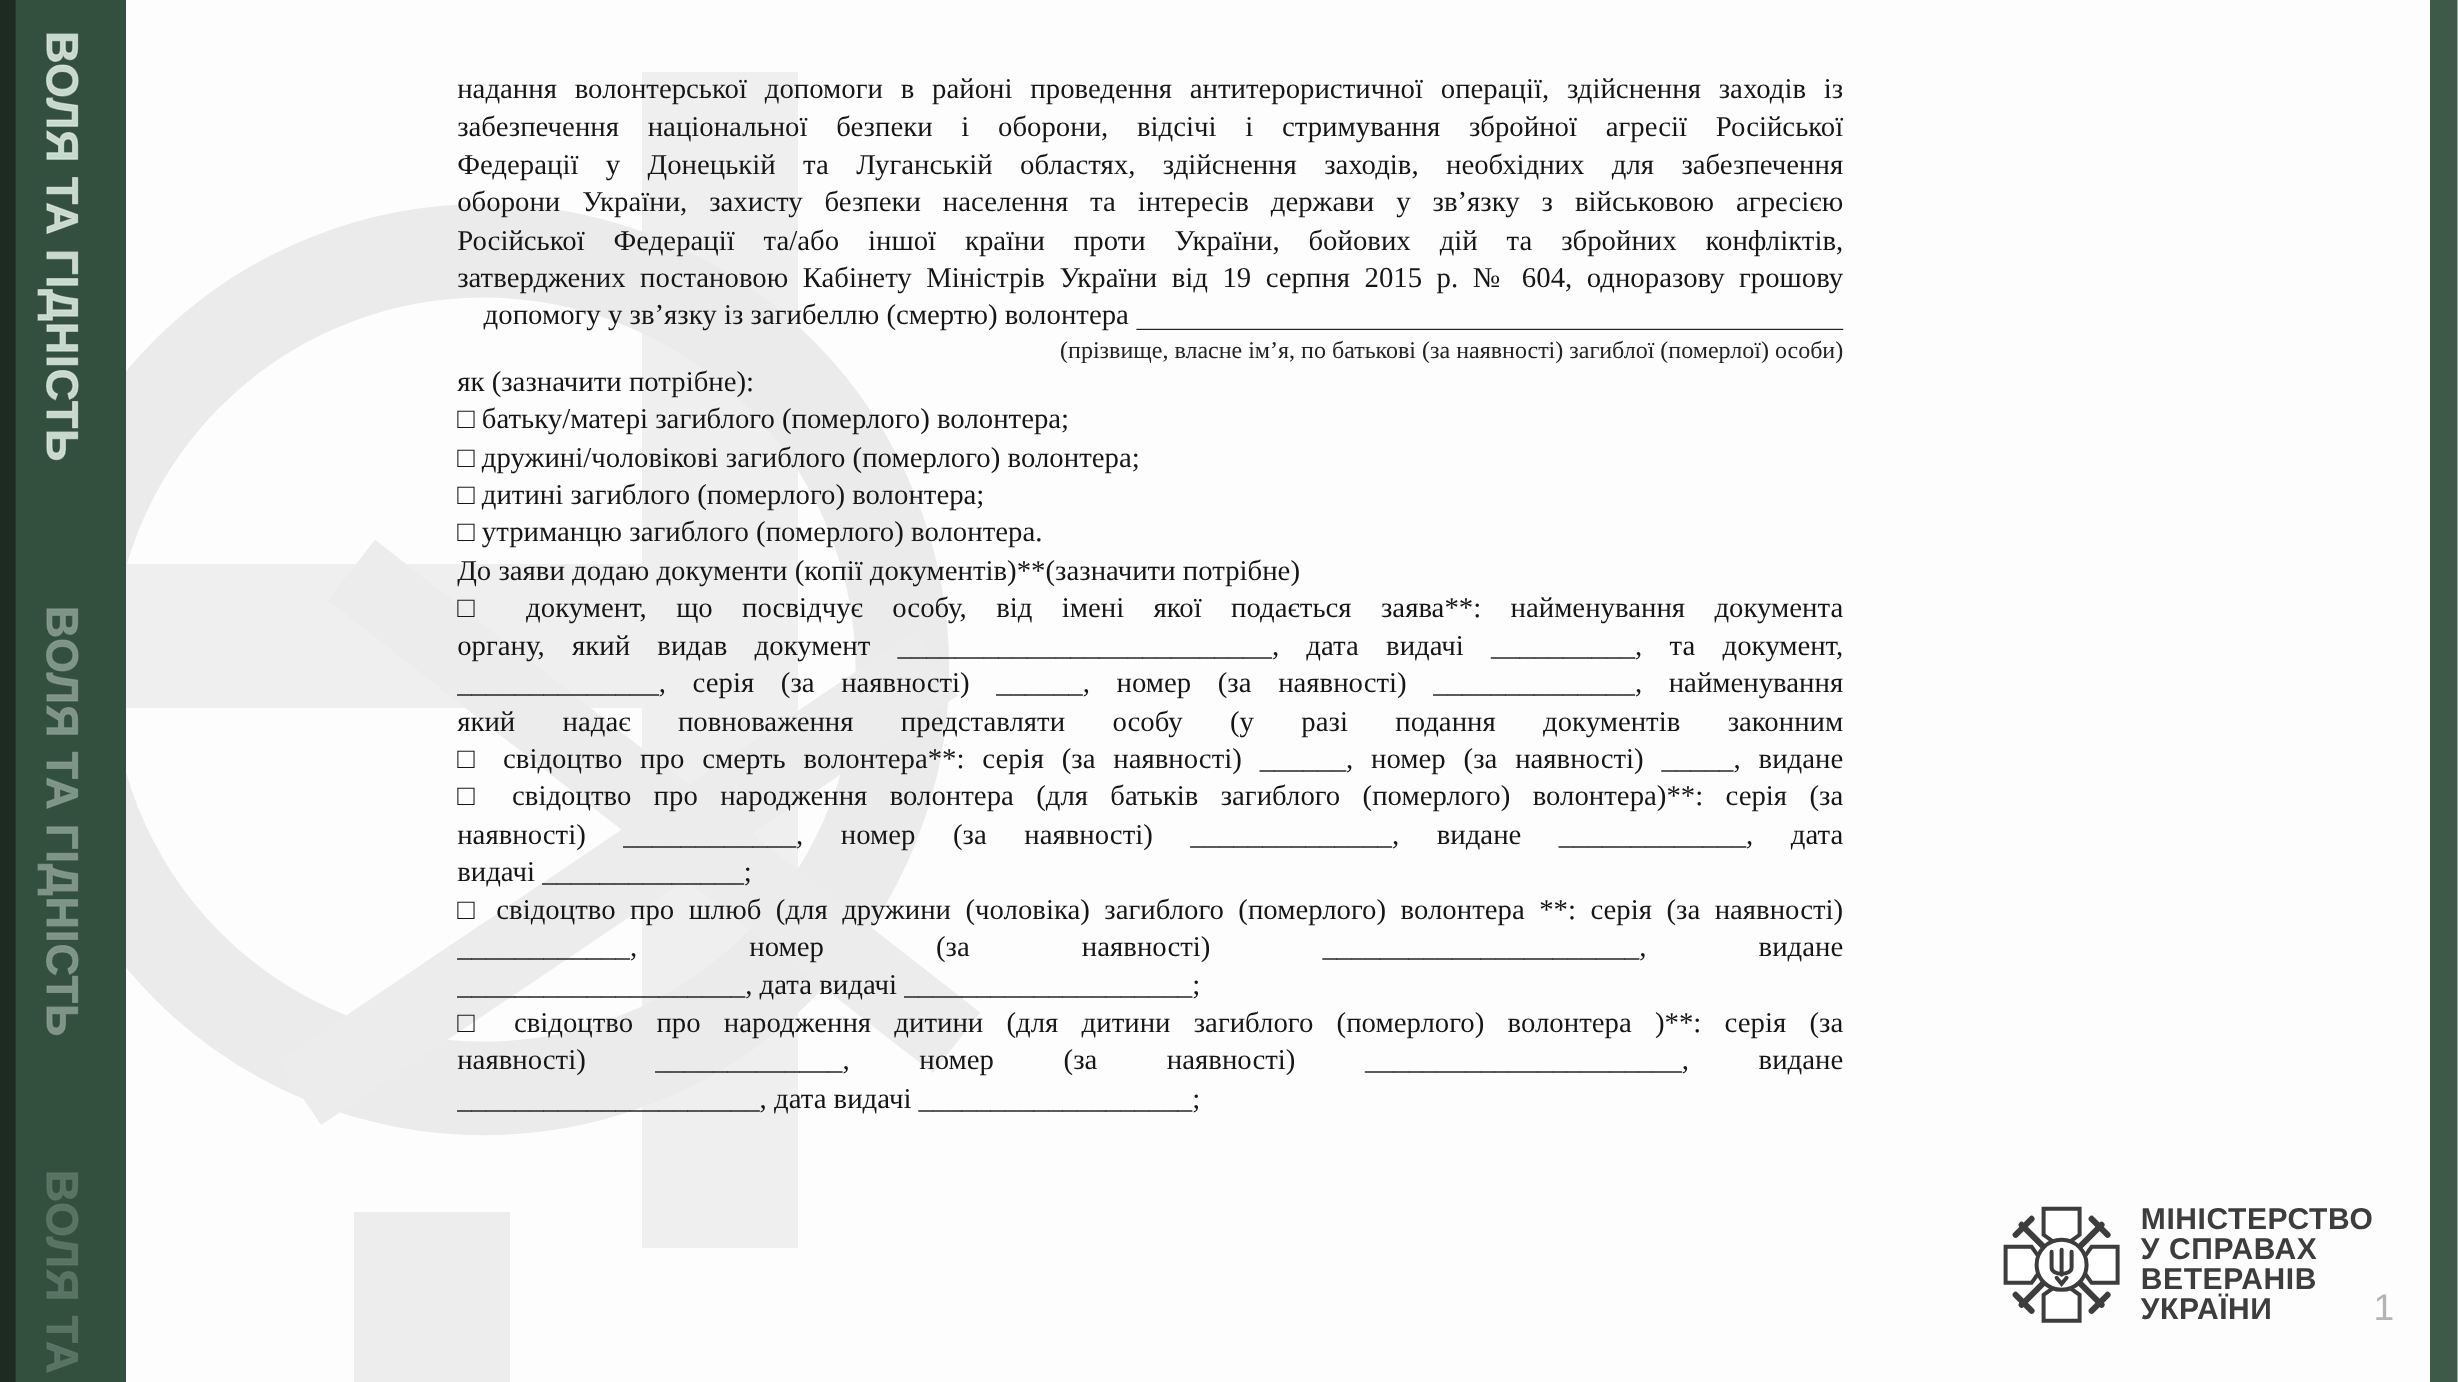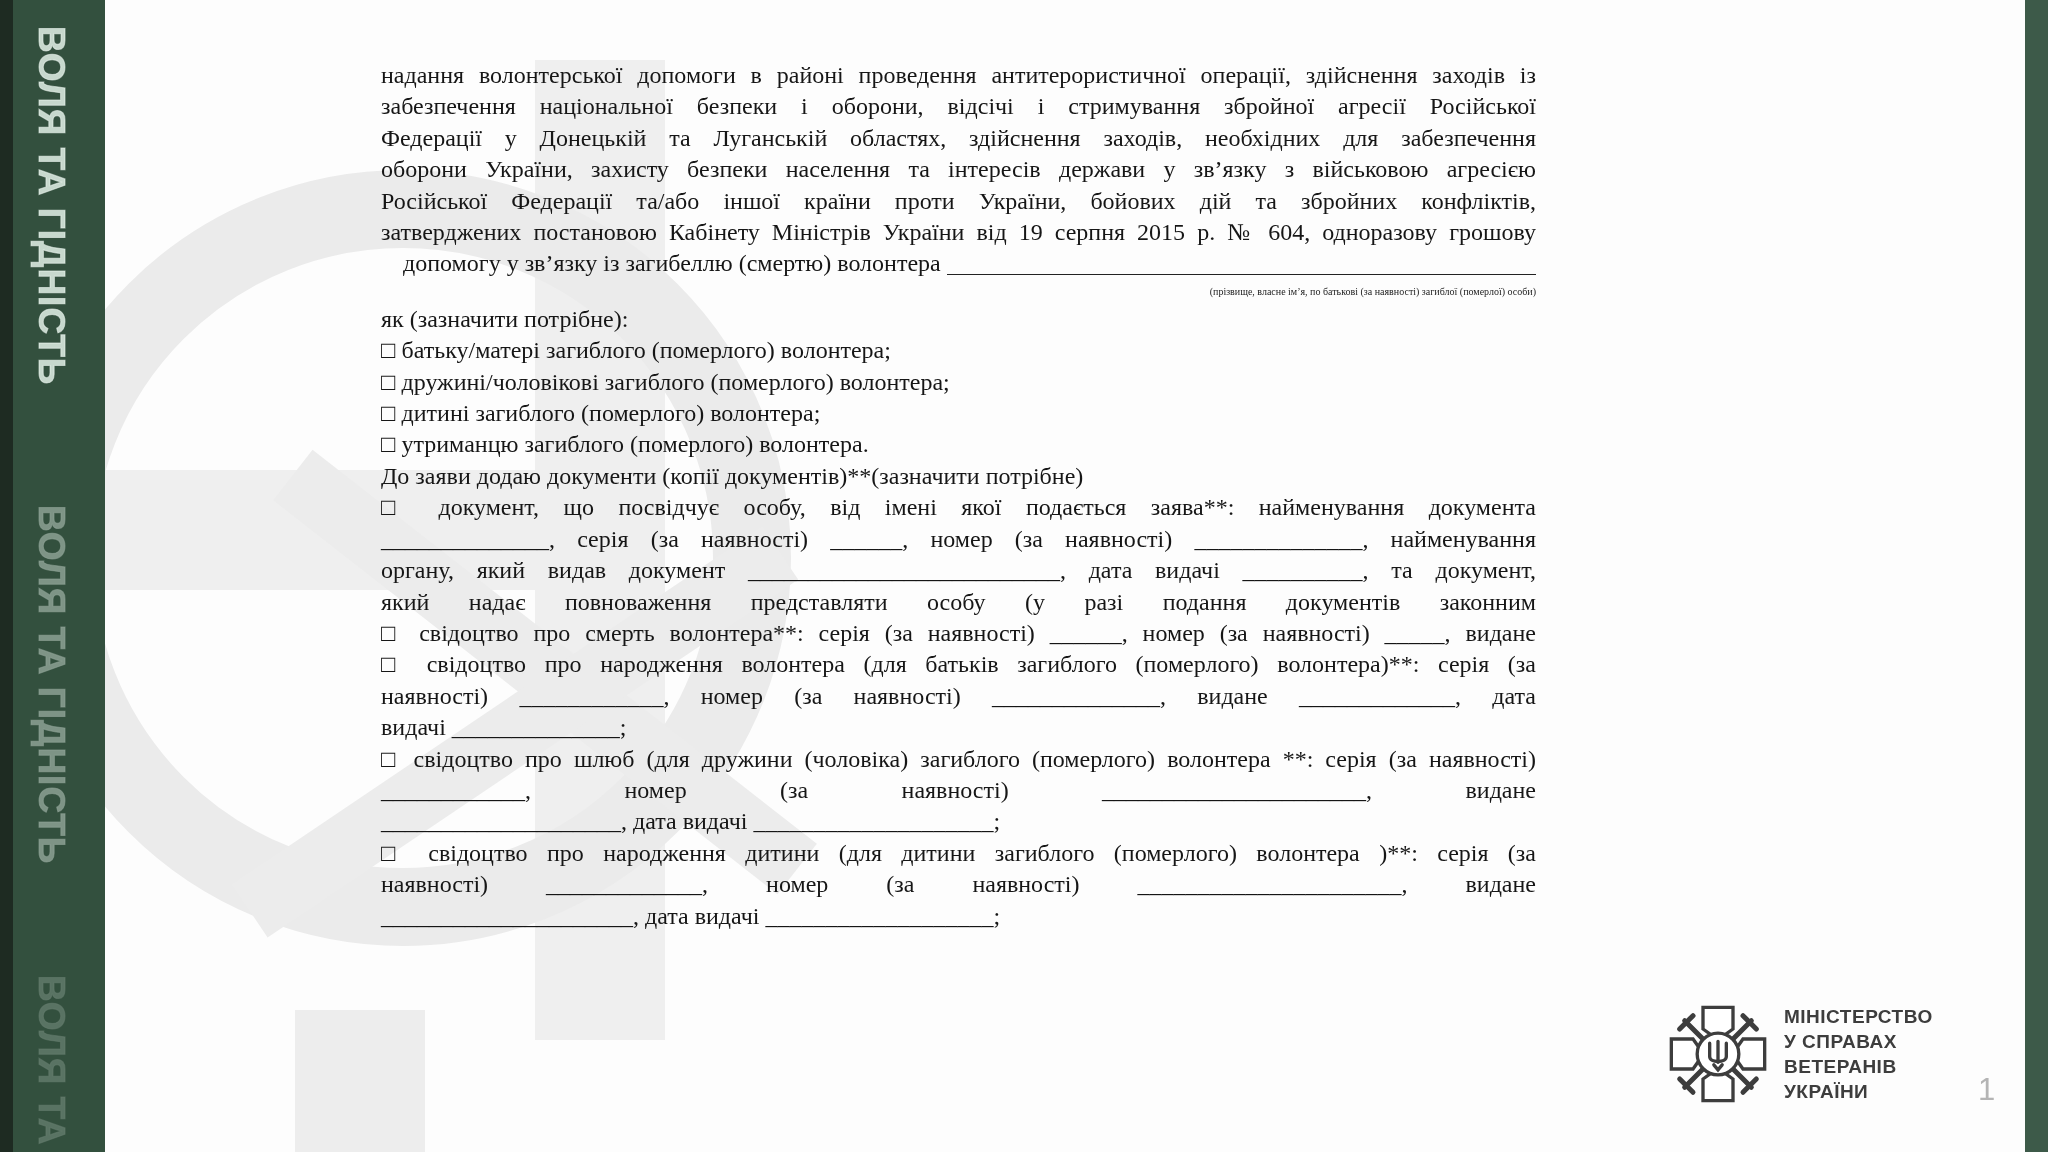--- a/index.html
+++ b/index.html
@@ -29,26 +29,26 @@
   .wm-sw2{position:absolute;left:90px;top:700px;width:640px;height:64px;background:#ececec;
           transform:rotate(-34deg);}
   .wm-blk{position:absolute;left:190px;top:1010px;width:130px;height:142px;background:#ededed;}
   
   .doc{position:absolute;left:381px;top:60px;width:1155px;z-index:1;
        font-size:24px;line-height:31.4px;color:#161616;}
   .line{min-height:31.4px;}
   .line.j{text-align:justify;text-align-last:justify;}
   .line.blankfill{display:flex;align-items:flex-end;margin-left:22px;}
   .line.blankfill .fill{flex:1;border-bottom:1.6px solid #222;margin-bottom:5px;margin-left:6px;}
-  .line.caption{font-size:10px;line-height:24px;text-align:right;color:#222;min-height:24px;}
+  .line.caption{font-size:20px;line-height:24px;text-align:right;color:#222;min-height:24px;}
   
   .footer-logo{position:absolute;left:1668px;top:1004px;display:flex;align-items:center;z-index:1;}
   .emblem{width:100px;height:100px;margin-right:16px;}
   .logo-text{font-family:"Liberation Sans", sans-serif;font-weight:bold;color:#3d3d3d;
-             font-size:19px;line-height:25px;letter-spacing:.5px;}
+             font-size:25px;line-height:25px;letter-spacing:.5px;}
   .pagenum{position:absolute;left:1978px;top:1072px;width:40px;
            font-family:"Liberation Sans", sans-serif;font-size:31px;color:#b4b4b4;z-index:1;}
 </style>
 </head>
 <body>
 
 <div class="screen">
 
   <aside class="sidebar">
     <div class="sidebar-edge"></div>
@@ -78,22 +78,22 @@
         <span class="fill"></span>
       </div>
       <div class="line caption">(прізвище, власне ім’я, по батькові (за наявності) загиблої (померлої) особи)</div>
       <div class="line">як (зазначити потрібне):</div>
       <div class="line">□ батьку/матері загиблого (померлого) волонтера;</div>
       <div class="line">□ дружині/чоловікові загиблого (померлого) волонтера;</div>
       <div class="line">□ дитині загиблого (померлого) волонтера;</div>
       <div class="line">□ утриманцю загиблого (померлого) волонтера.</div>
       <div class="line">До заяви додаю документи (копії документів)**(зазначити потрібне)</div>
       <div class="line j">□ документ, що посвідчує особу, від імені якої подається заява**: найменування документа</div>
+      <div class="line j">органу, який видав документ __________________________, дата видачі __________, та документ,</div>
       <div class="line j">______________, серія (за наявності) ______, номер (за наявності) ______________, найменування</div>
-      <div class="line j">органу, який видав документ __________________________, дата видачі __________, та документ,</div>
       <div class="line j">який надає повноваження представляти особу (у разі подання документів законним</div>
       <div class="line j">□ свідоцтво про смерть волонтера**: серія (за наявності) ______, номер (за наявності) _____, видане</div>
       <div class="line j">□ свідоцтво про народження волонтера (для батьків загиблого (померлого) волонтера)**: серія (за</div>
       <div class="line j">наявності) ____________, номер (за наявності) ______________, видане _____________, дата</div>
       <div class="line">видачі ______________;</div>
       <div class="line j">□ свідоцтво про шлюб (для дружини (чоловіка) загиблого (померлого) волонтера **: серія (за наявності)</div>
       <div class="line j">____________, номер (за наявності) ______________________, видане</div>
       <div class="line">____________________, дата видачі ____________________;</div>
       <div class="line j">□ свідоцтво про народження дитини (для дитини загиблого (померлого) волонтера )**: серія (за</div>
       <div class="line j">наявності) _____________, номер (за наявності) ______________________, видане</div>

